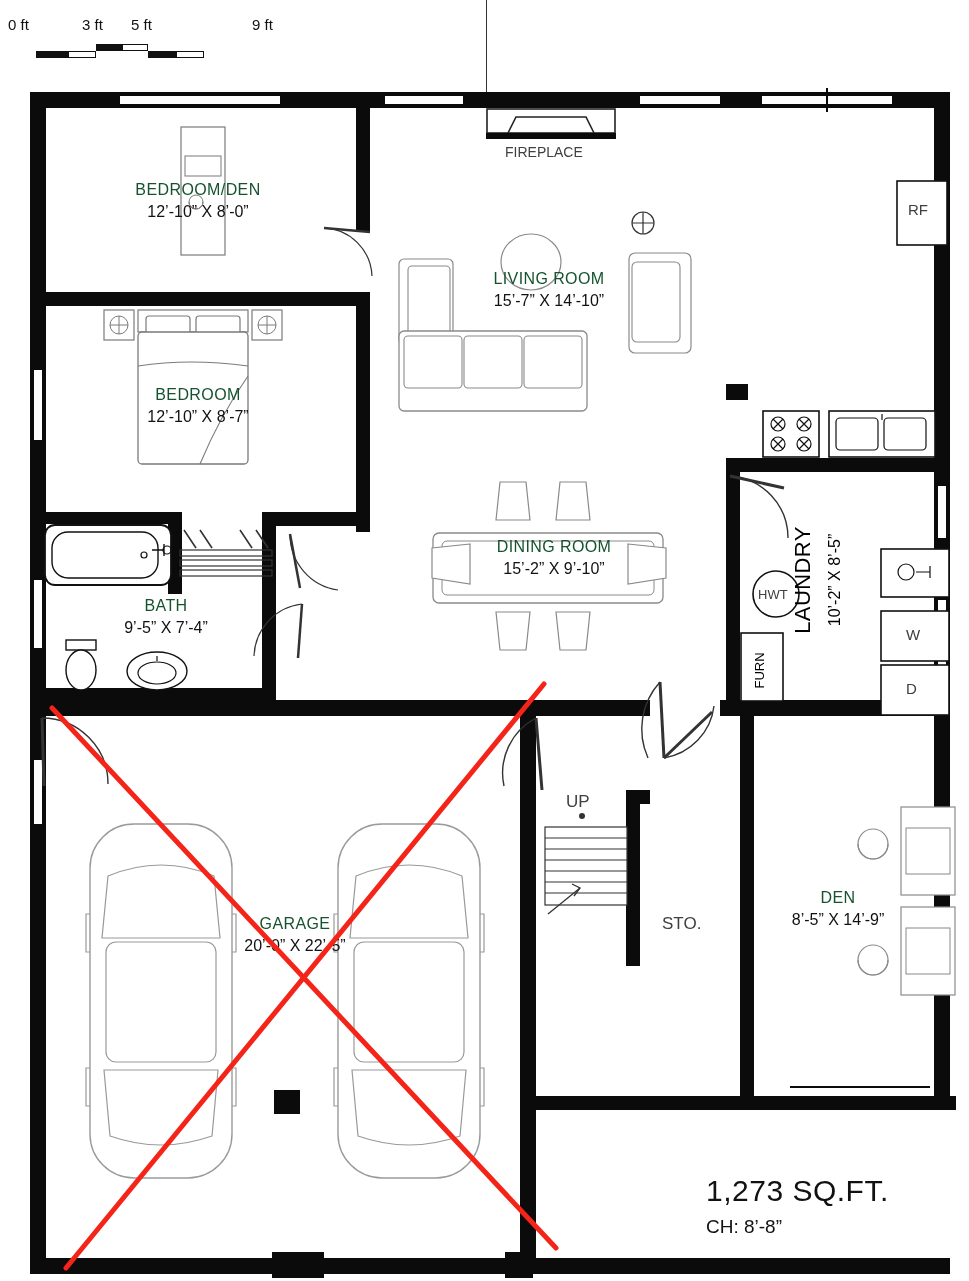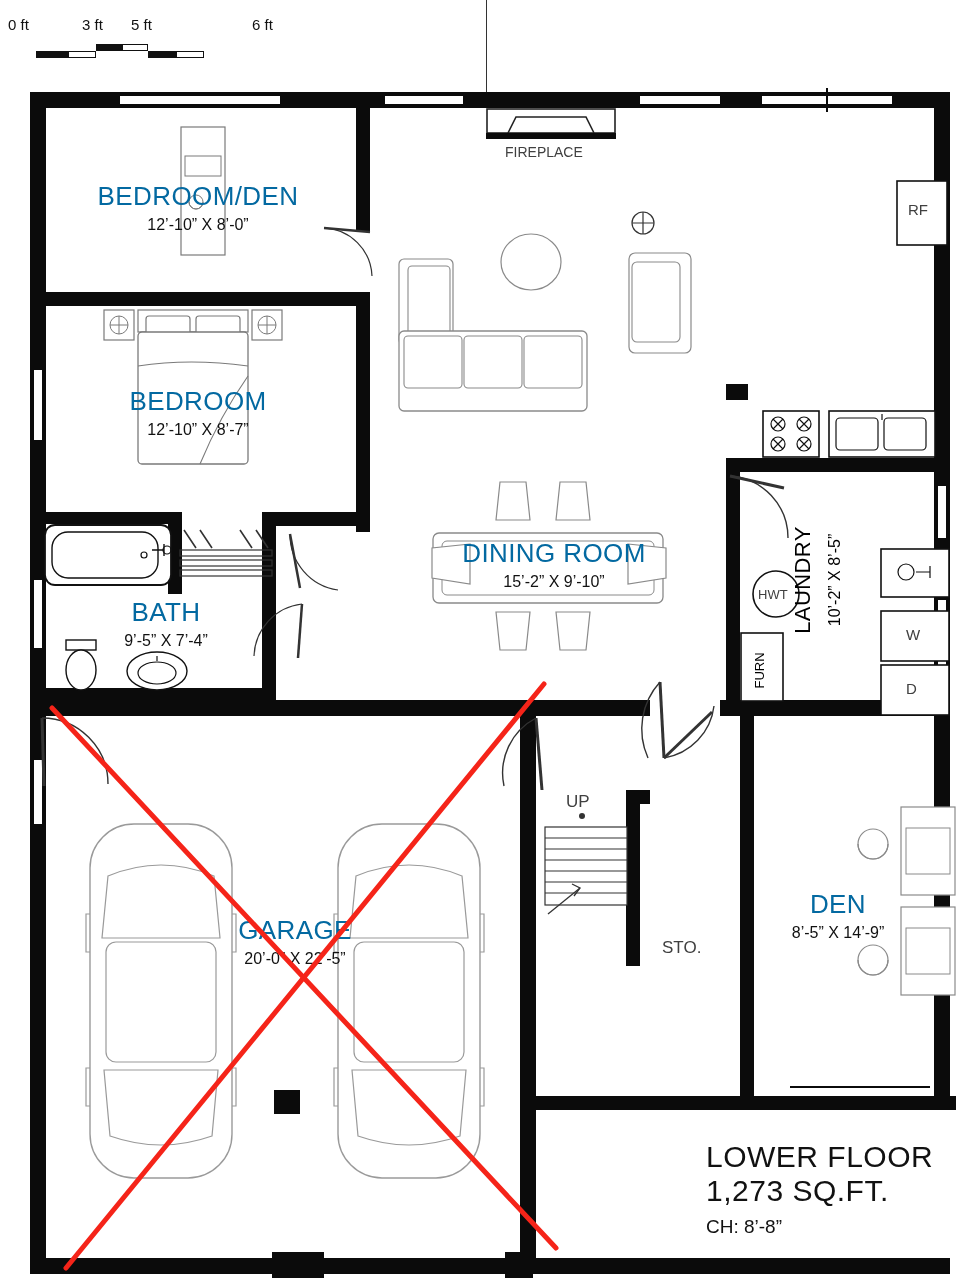--- a/index.html
+++ b/index.html
@@ -51,23 +51,23 @@
   }
 
   
   .room-label {
     position: absolute;
     text-align: center;
     line-height: 1.25;
     white-space: nowrap;
   }
   .room-name {
-    font-size: 26px;
+    font-size: 16px;
     letter-spacing: 0.4px;
-    color: #0369a1;
+    color: #14532d;
     display: block;
   }
   .room-dims {
     font-size: 16px;
     color: #111;
     display: block;
     margin-top: 2px;
   }
   .small-label {
     position: absolute;
@@ -103,21 +103,21 @@
 </style>
 </head>
 <body>
 
 <div id="page">
 
   <div class="scale-labels">
     <span style="left:8px;">0 ft</span>
     <span style="left:82px;">3 ft</span>
     <span style="left:131px;">5 ft</span>
-    <span style="left:252px;">6 ft</span>
+    <span style="left:252px;">9 ft</span>
   </div>
   <div class="scale-bar">
     <div class="scale-seg seg-dark" style="left:0px;   top:7px; width:32px;"></div>
     <div class="scale-seg seg-light" style="left:32px;  top:7px; width:28px;"></div>
     <div class="scale-seg seg-dark" style="left:60px;  top:0px; width:26px;"></div>
     <div class="scale-seg seg-light" style="left:86px;  top:0px; width:26px;"></div>
     <div class="scale-seg seg-dark" style="left:112px; top:7px; width:28px;"></div>
     <div class="scale-seg seg-light" style="left:140px; top:7px; width:28px;"></div>
   </div>
 
@@ -446,21 +446,21 @@
       <path d="M4 88 L36 62" stroke="#333" stroke-width="1.3" fill="none"></path>
       <path d="M28 58 L36 62 L30 70" stroke="#333" stroke-width="1.3" fill="none"></path>
     </svg>
   </div>
   <div class="small-label" style="left:566px; top:792px; font-size:17px;">UP</div>
   <div class="fx" style="left:578px; top:812px;">
     <svg width="8" height="8" viewBox="0 0 8 8">
         <circle cx="4" cy="4" r="3" fill="#333"></circle>
       </svg>
   </div>
-  <div class="small-label" style="left:662px; top:914px; font-size:17px;margin-top:24px;">STO.</div>
+  <div class="small-label" style="left:662px; top:914px; font-size:17px;">STO.</div>
 
   <div class="fx" style="left:900px; top:806px;">
     <svg width="56" height="90" viewBox="0 0 56 90">
       <rect x="1" y="1" width="54" height="88" fill="#ffffff" stroke="#8a8a8a" stroke-width="1.2"></rect>
       <rect x="6" y="22" width="44" height="46" fill="none" stroke="#8a8a8a" stroke-width="1"></rect>
     </svg>
   </div>
   <div class="fx" style="left:854px; top:824px;">
     <svg width="38" height="40" viewBox="0 0 38 40">
       <circle cx="19" cy="20" r="15" fill="#ffffff" stroke="#8a8a8a" stroke-width="1.2"></circle>
@@ -506,34 +506,37 @@
     <span class="room-dims">12’-10”  X   8’-0”</span>
   </div>
   <div class="room-label" style="left:198px; top:385px; transform:translateX(-50%);">
     <span class="room-name">BEDROOM</span>
     <span class="room-dims">12’-10”  X   8’-7”</span>
   </div>
   <div class="room-label" style="left:166px; top:596px; transform:translateX(-50%);">
     <span class="room-name">BATH</span>
     <span class="room-dims">9’-5”   X   7’-4”</span>
   </div>
+  <div class="room-label" style="left:549px; top:269px; transform:translateX(-50%);">
+    <span class="room-name">LIVING ROOM</span>
+    <span class="room-dims">15’-7”   X  14’-10”</span>
+  </div>
   <div class="room-label" style="left:554px; top:537px; transform:translateX(-50%);">
     <span class="room-name">DINING ROOM</span>
     <span class="room-dims">15’-2”   X   9’-10”</span>
   </div>
   <div class="room-label" style="left:295px; top:914px; transform:translateX(-50%);">
     <span class="room-name">GARAGE</span>
     <span class="room-dims">20’-0”   X  22’-5”</span>
   </div>
   <div class="room-label" style="left:838px; top:888px; transform:translateX(-50%);">
     <span class="room-name">DEN</span>
     <span class="room-dims">8’-5”   X  14’-9”</span>
   </div>
 
-  <div class="footer-title" style="left:706px; top:1140px;">LOWER FLOOR</div>
   <div class="footer-title" style="left:706px; top:1174px;">1,273 SQ.FT.</div>
   <div class="footer-sub" style="left:706px; top:1216px;">CH: 8’-8”</div>
 
   <svg class="annot" width="969" height="1281" viewBox="0 0 969 1281">
     <line x1="52" y1="708" x2="556" y2="1248" stroke="#f52419" stroke-width="5" stroke-linecap="round"></line>
     <line x1="544" y1="684" x2="66" y2="1268" stroke="#f52419" stroke-width="5" stroke-linecap="round"></line>
   </svg>
 
 </div>
 

